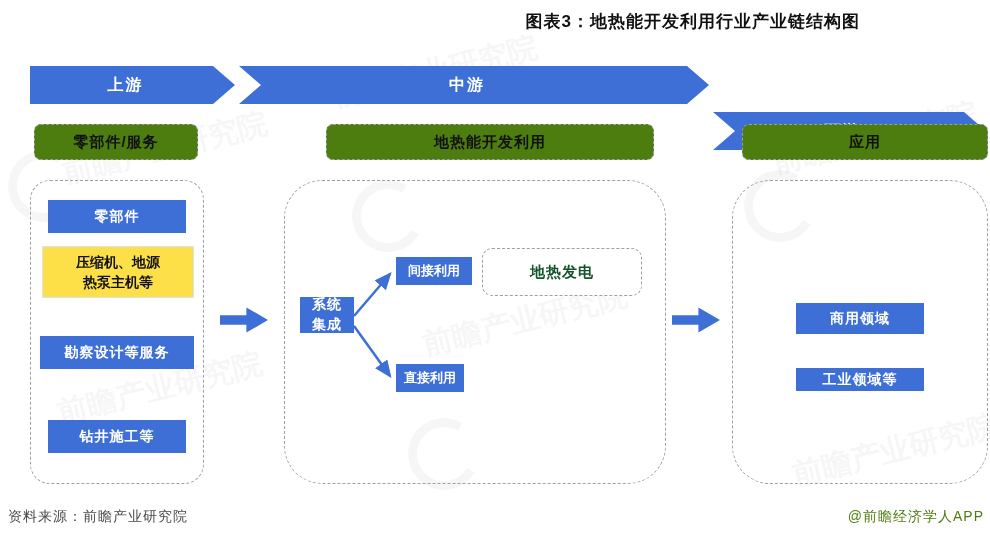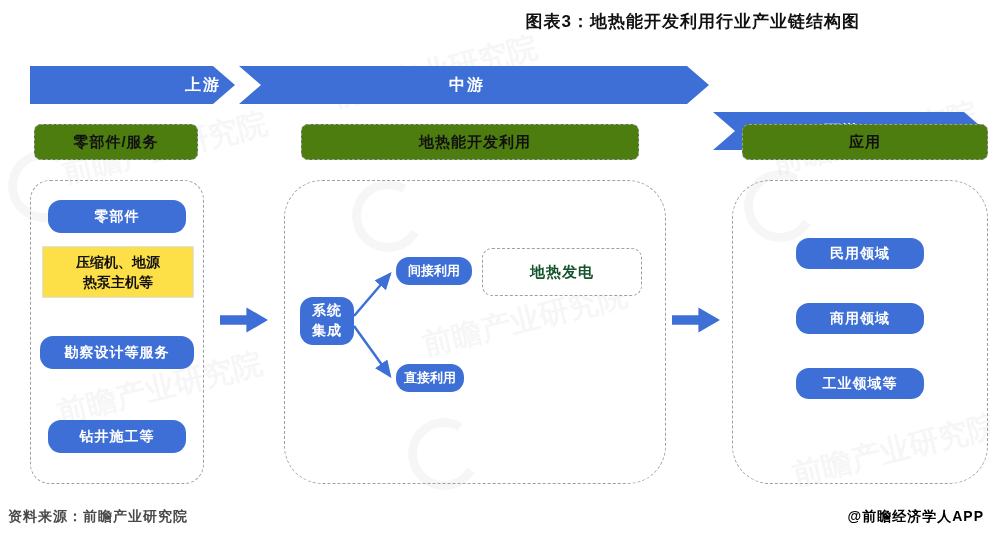--- a/index.html
+++ b/index.html
@@ -12,39 +12,39 @@
   .title{
     left:0;top:10px;width:860px;text-align:right;
     font-size:17px;font-weight:700;color:#111;letter-spacing:1px;
   }
   
   .banner{
     top:66px;height:38px;background:#3D6FD6;color:#fff;
     display:flex;align-items:center;justify-content:center;
     font-size:16px;font-weight:700;letter-spacing:2px;
   }
-  .banner-first{clip-path:polygon(0 0,calc(100% - 22px) 0,100% 50%,calc(100% - 22px) 100%,0 100%);justify-content:flex-end;}
+  .banner-first{clip-path:polygon(0 0,calc(100% - 22px) 0,100% 50%,calc(100% - 22px) 100%,0 100%);}
   .banner-mid{clip-path:polygon(0 0,calc(100% - 22px) 0,100% 50%,calc(100% - 22px) 100%,0 100%,22px 50%);}
   .banner span{padding-right:14px;}
   
   .seclabel{
     top:124px;height:34px;border:1.5px dashed #9aa0a8;border-radius:7px;
     display:flex;align-items:center;justify-content:center;background:#4d7c0f;
     font-size:15px;font-weight:700;color:#111;letter-spacing:1px;
   }
   
   .container{
     top:180px;height:302px;border:1.5px dashed #9aa0a8;background:transparent;
   }
   .c-left{left:30px;width:172px;border-radius:20px;}
   .c-mid{left:284px;width:380px;border-radius:38px;}
   .c-right{left:732px;width:254px;border-radius:38px;}
   
   .bluebox{
-    background:#3D6FD6;color:#fff;border-radius:13px;
+    background:#3D6FD6;color:#fff;border-radius:0;
     display:flex;align-items:center;justify-content:center;text-align:center;
     font-size:14px;font-weight:700;letter-spacing:1px;
   }
   .plainbox{
     background:#fde047;border:1px solid #dde3ee;border-radius:0;
     display:flex;align-items:center;justify-content:center;text-align:center;
     font-size:14px;font-weight:700;color:#111;line-height:1.45;
   }
   .dashresult{
     background:#fff;border:1.5px dashed #9aa0a8;border-radius:10px;
@@ -53,22 +53,22 @@
   }
   .smallnode{font-size:13px;letter-spacing:0;}
   
   .flow-arrow{
     top:305px;width:48px;height:30px;background:#3D6FD6;
     clip-path:polygon(0 34%,55% 34%,55% 8%,100% 50%,55% 92%,55% 66%,0 66%);
   }
   
   .connectors{left:0;top:0;pointer-events:none;}
   
-  .footer-src{left:8px;top:508px;font-size:14px;font-weight:700;color:#4a4a4a;letter-spacing:1px;}
-  .footer-credit{right:6px;top:508px;font-size:14px;font-weight:700;color:#000000;letter-spacing:1px;}
+  .footer-src{left:8px;top:508px;font-size:14px;font-weight:400;color:#4a4a4a;letter-spacing:1px;}
+  .footer-credit{right:6px;top:508px;font-size:14px;font-weight:400;color:#4d7c0f;letter-spacing:1px;}
   
   .wm{
     font-size:30px;font-weight:700;color:#8a8f96;opacity:0.07;
     transform:rotate(-14deg);white-space:nowrap;pointer-events:none;
   }
   .wm-ring{
     width:54px;height:54px;border:9px solid #8a8f96;border-radius:50%;
     opacity:0.07;transform:rotate(-14deg);
     border-right-color:transparent;pointer-events:none;
   }
@@ -95,52 +95,51 @@
     <span>上游</span>
   </div>
   <div class="abs banner banner-mid" style="left:239px;width:470px;">
     <span>中游</span>
   </div>
   <div class="abs banner banner-mid" style="left:713px;width:273px;margin-top:46px;">
     <span>下游</span>
   </div>
 
   <div class="abs seclabel" style="left:34px;width:162px;">零部件/服务</div>
-  <div class="abs seclabel" style="left:301px;width:326px;padding-left:10px;">地热能开发利用</div>
+  <div class="abs seclabel" style="left:326px;width:326px;">地热能开发利用</div>
   <div class="abs seclabel" style="left:742px;width:244px;">应用</div>
 
   <div class="abs container c-left"></div>
   <div class="abs bluebox" style="left:48px;top:200px;width:138px;height:33px;">零部件</div>
   <div class="abs plainbox pre" style="left:42px;top:246px;width:150px;height:50px;">压缩机、地源
 热泵主机等</div>
   <div class="abs bluebox" style="left:40px;top:336px;width:154px;height:33px;">勘察设计等服务</div>
   <div class="abs bluebox" style="left:48px;top:420px;width:138px;height:33px;">钻井施工等</div>
 
   <div class="abs flow-arrow" style="left:220px;"></div>
 
   <div class="abs container c-mid"></div>
-  <div class="abs bluebox pre" style="left:300px;top:297px;width:54px;height:48px;line-height:1.4;">系统
+  <div class="abs bluebox pre" style="left:300px;top:297px;width:54px;height:36px;line-height:1.4;">系统
 集成</div>
   <div class="abs bluebox smallnode" style="left:396px;top:257px;width:76px;height:28px;">间接利用</div>
   <div class="abs dashresult" style="left:482px;top:248px;width:158px;height:46px;">地热发电</div>
   <div class="abs bluebox smallnode" style="left:396px;top:364px;width:68px;height:28px;">直接利用</div>
 
   <svg class="abs connectors" width="990" height="546" viewBox="0 0 990 546">
     <defs>
       <marker id="arr" markerWidth="8" markerHeight="8" refX="6" refY="3" orient="auto">
         <path d="M0,0 L7,3 L0,6 Z" fill="#3D6FD6"></path>
       </marker>
     </defs>
     <line x1="354" y1="316" x2="390" y2="274" stroke="#3D6FD6" stroke-width="2.5" marker-end="url(#arr)"></line>
     <line x1="354" y1="326" x2="390" y2="376" stroke="#3D6FD6" stroke-width="2.5" marker-end="url(#arr)"></line>
   </svg>
 
   <div class="abs flow-arrow" style="left:672px;"></div>
 
   <div class="abs container c-right"></div>
-  <div class="abs bluebox" style="left:796px;top:238px;width:128px;height:31px;">民用领域</div>
   <div class="abs bluebox" style="left:796px;top:303px;width:128px;height:31px;">商用领域</div>
-  <div class="abs bluebox" style="left:796px;top:368px;width:128px;height:31px;">工业领域等</div>
+  <div class="abs bluebox" style="left:796px;top:368px;width:128px;height:23px;">工业领域等</div>
 
   <div class="abs footer-src">资料来源：前瞻产业研究院</div>
   <div class="abs footer-credit">@前瞻经济学人APP</div>
 
 </div>
 
 </body></html>

